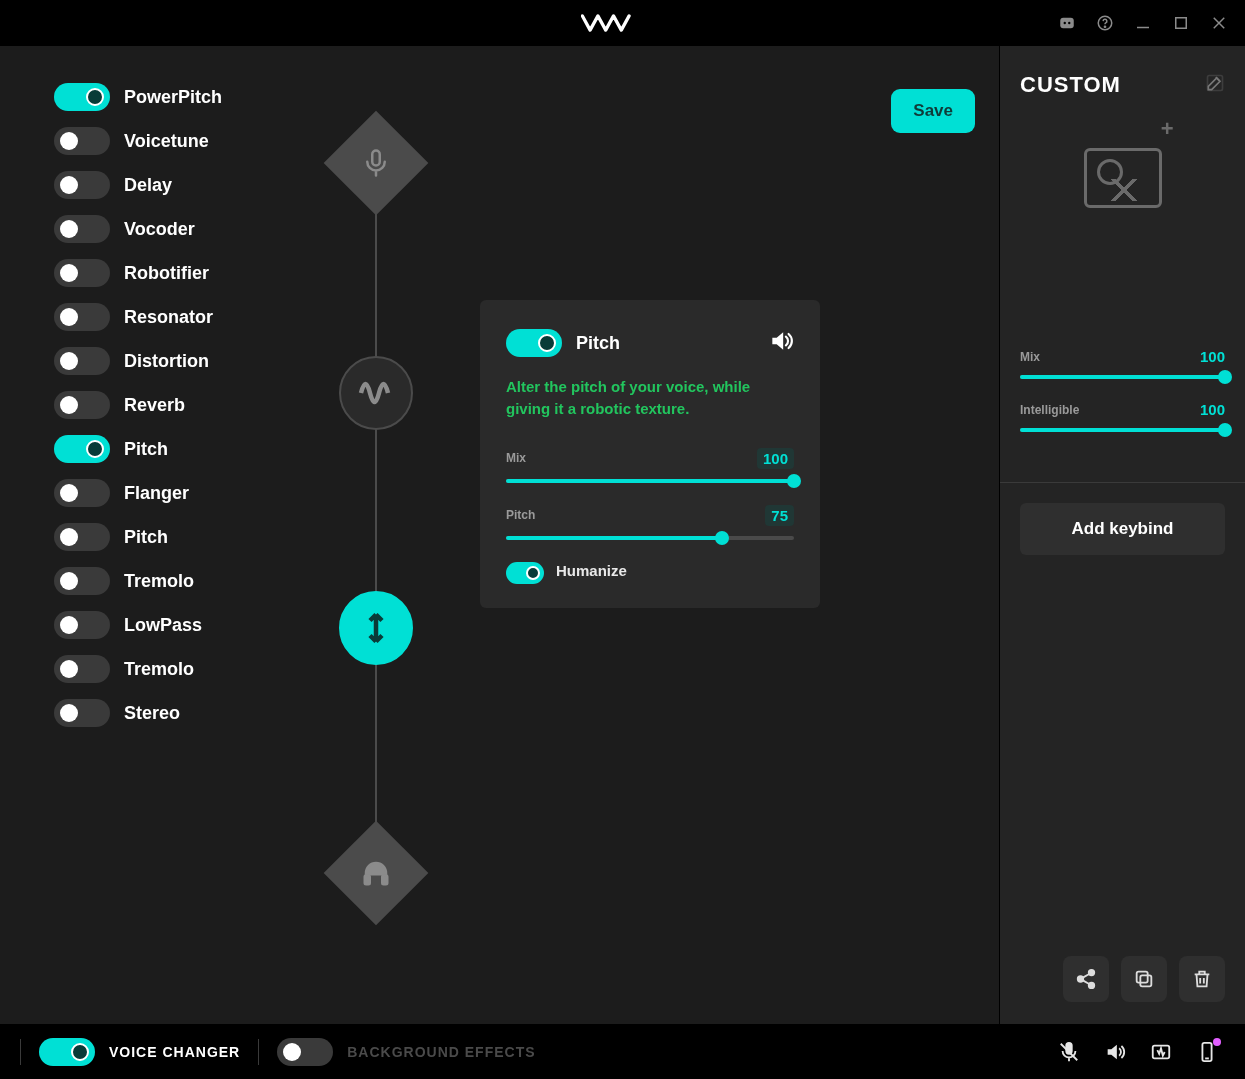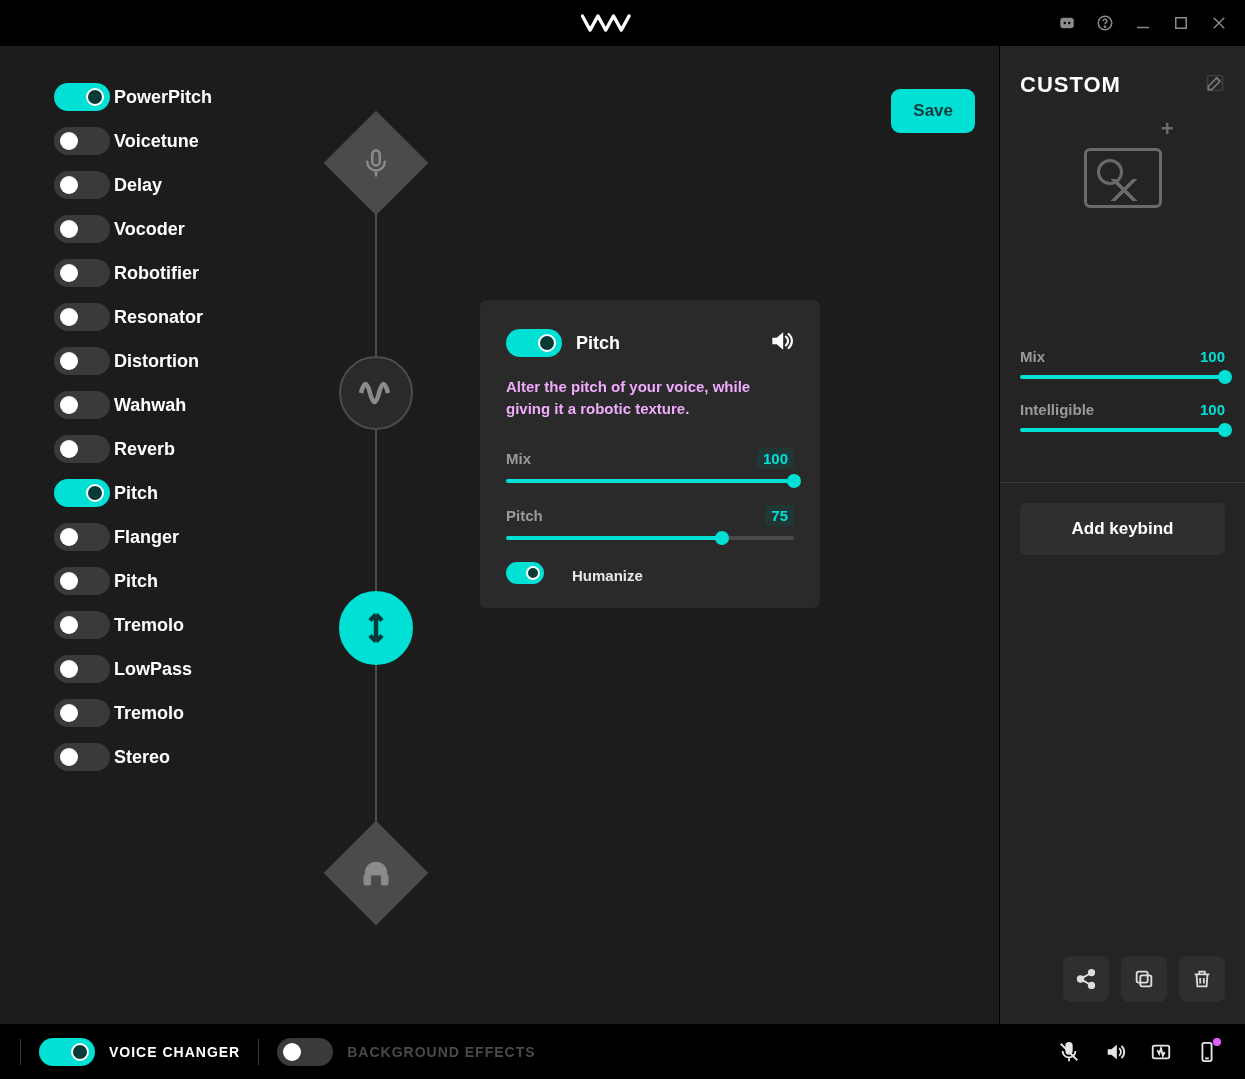--- a/index.html
+++ b/index.html
@@ -39,21 +39,21 @@
     background: #1c1c1c;
     border-right: 1px solid #000;
   }
   .effects-col {
     width: 320px;
     padding: 36px 0 0 54px;
   }
   .eff-row {
     display: flex;
     align-items: center;
-    gap: 4px;
+    gap: 14px;
     margin-bottom: 14px;
     height: 30px;
   }
   .toggle {
     width: 56px; height: 28px; border-radius: 14px;
     background: #3a3a3a; position: relative; cursor: pointer;
     flex-shrink: 0;
   }
   .toggle.on { background: #00e0d5; }
   .toggle .knob {
@@ -111,32 +111,32 @@
   .detail-card {
     position: absolute;
     top: 254px; left: 160px;
     width: 340px;
     background: #2a2a2a; border-radius: 6px;
     padding: 28px 26px 24px 26px;
   }
   .detail-head { display: flex; align-items: center; justify-content: space-between; margin-bottom: 18px; }
   .detail-head-left { display: flex; align-items: center; gap: 14px; }
   .detail-title { font-size: 18px; font-weight: 700; }
-  .detail-desc { font-size: 15px; font-weight: 600; color: #f0abfc; line-height: 1.45; margin-bottom: 28px; }
+  .detail-desc { font-size: 15px; font-weight: 600; color: #22c55e; line-height: 1.45; margin-bottom: 28px; }
   .slider-row { margin-bottom: 22px; }
   .slider-head { display:flex; justify-content: space-between; align-items: center; margin-bottom: 10px; }
-  .slider-label { color: #9a9a9a; font-size: 15px; font-weight: 600; }
+  .slider-label { color: #9a9a9a; font-size: 12px; font-weight: 600; }
   .slider-val { color: #00e0d5; font-size: 15px; font-weight: 700; background: #203735; border-radius: 4px; padding: 2px 6px; }
   .right-panel .slider-val { background: transparent; padding: 0; }
   .slider-track {
     position: relative; width: 100%; height: 4px; background: #4a4a4a; border-radius: 2px;
   }
   .slider-fill { position: absolute; left: 0; top: 0; height: 4px; background: #00e0d5; border-radius: 2px; }
   .slider-thumb { position: absolute; top: 50%; width: 14px; height: 14px; border-radius: 50%; background: #00e0d5; transform: translate(-50%,-50%); }
-  .humanize-row { display:flex; align-items:flex-end; gap:28px; margin-top: 0; }
+  .humanize-row { display:flex; align-items:flex-start; gap:12px; margin-top: 0; }
   .humanize-label { font-size: 15px; font-weight: 600; color: #e8e8e8; }
 
   .right-panel {
     width: 245px;
     background: #242424;
     padding: 26px 20px 0 20px;
     display: flex; flex-direction: column;
     position: relative;
   }
   .rp-head { display:flex; justify-content: space-between; align-items: center; margin-bottom: 30px; }
@@ -271,26 +271,20 @@
           <div class="toggle">
             <div class="knob"></div>
           </div>
           <span class="eff-label">Resonator</span>
         </div>
         <div class="eff-row">
           <div class="toggle">
             <div class="knob"></div>
           </div>
           <span class="eff-label">Distortion</span>
-        </div>
-        <div class="eff-row">
-          <div class="toggle">
-            <div class="knob"></div>
-          </div>
-          <span class="eff-label">Wahwah</span>
         </div>
         <div class="eff-row">
           <div class="toggle">
             <div class="knob"></div>
           </div>
           <span class="eff-label">Reverb</span>
         </div>
         <div class="eff-row">
           <div class="toggle on">
             <div class="knob"></div>

